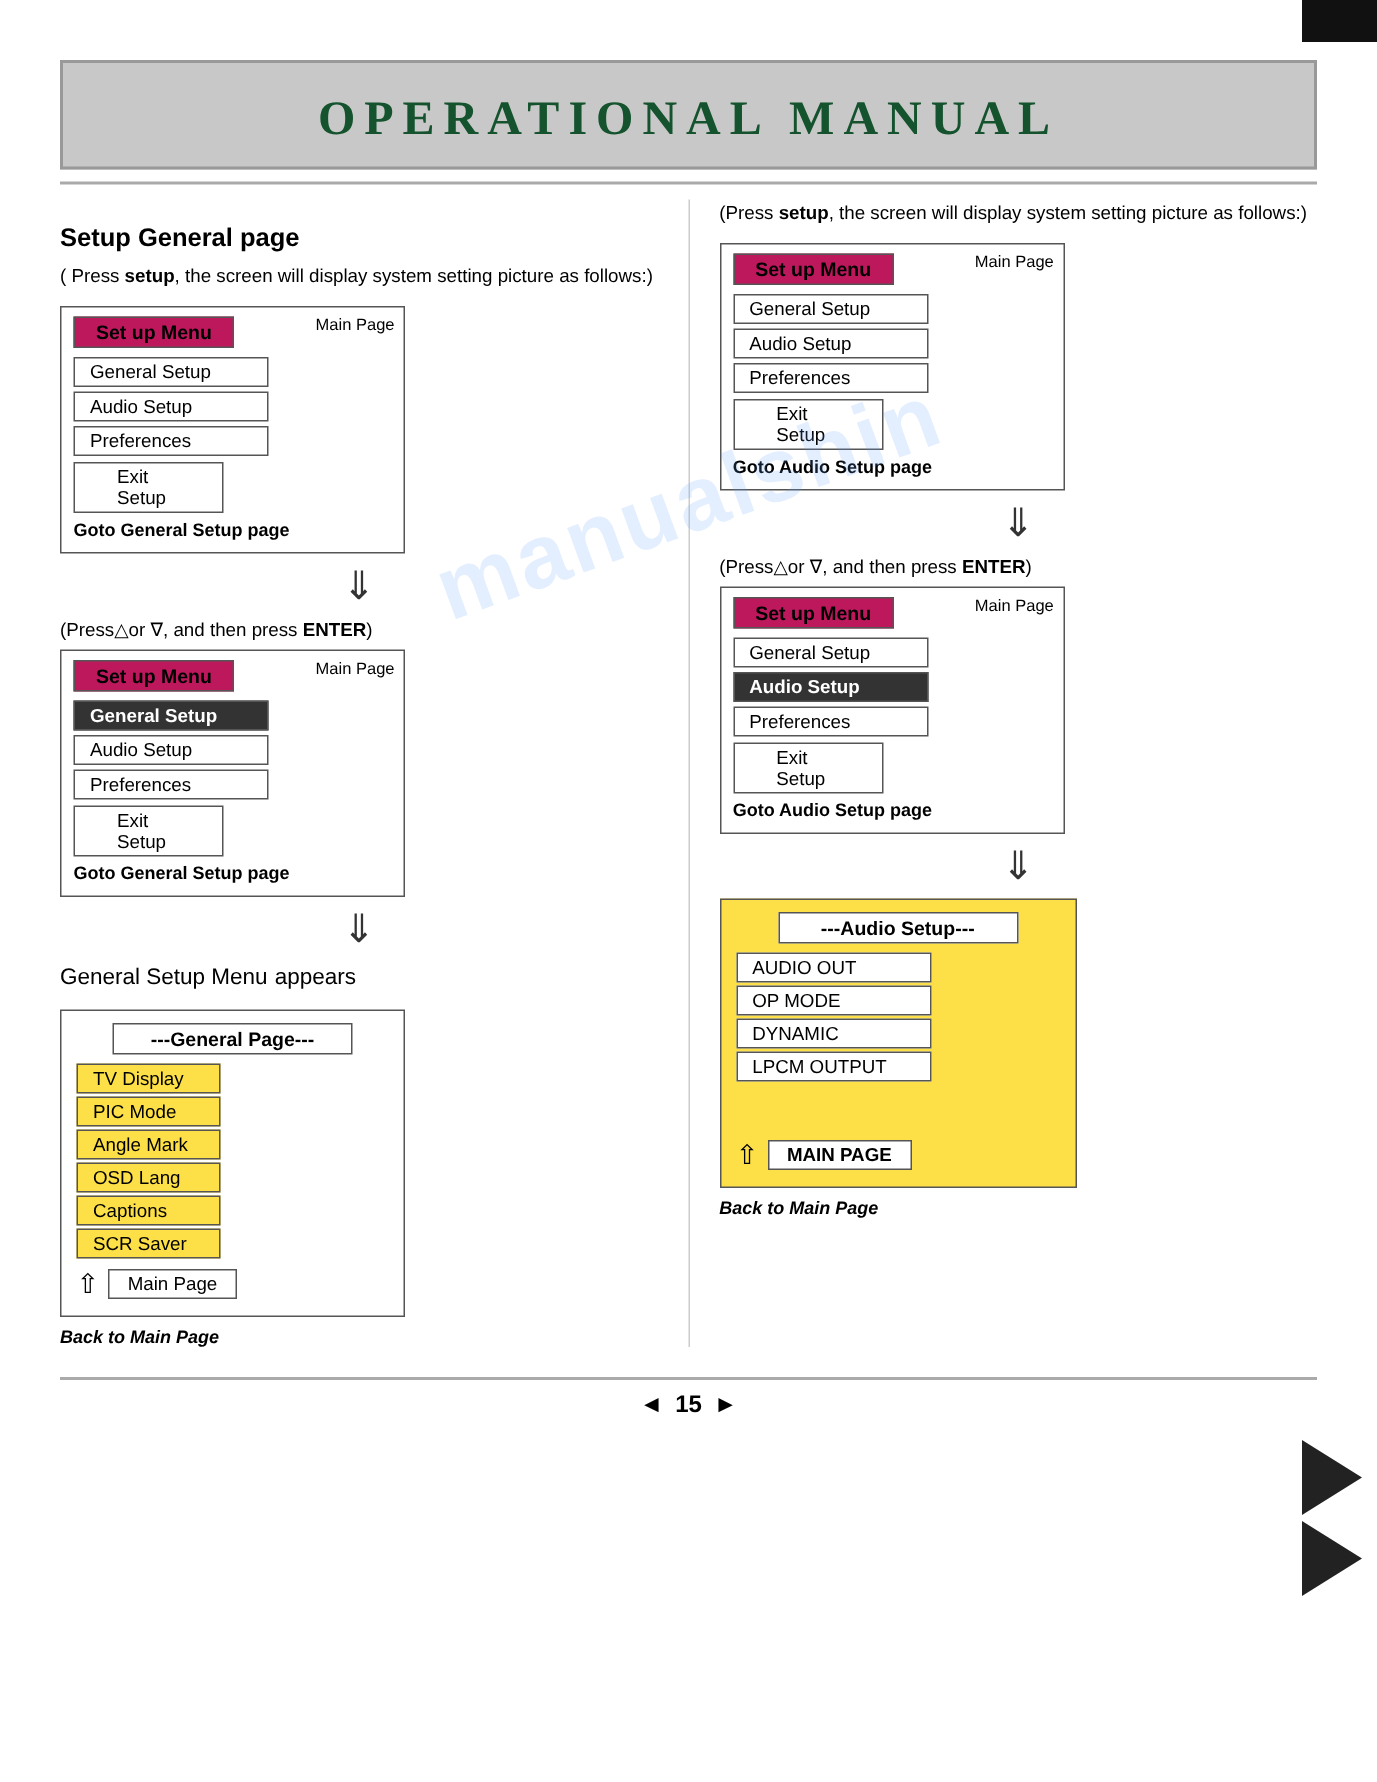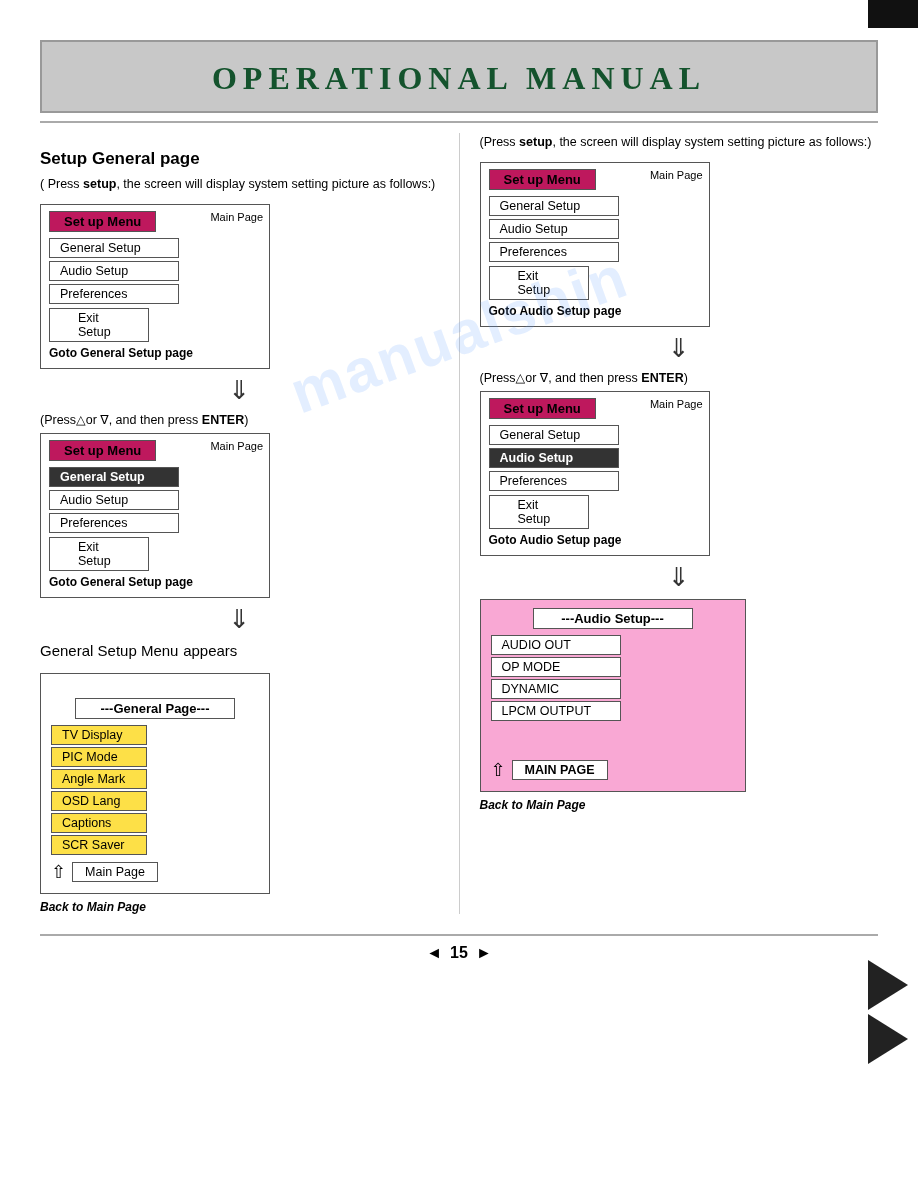--- a/index.html
+++ b/index.html
@@ -166,21 +166,21 @@
       margin: 4px 0 8px 0;
     }
     .appears-title span {
       font-weight: normal;
       font-size: 15px;
     }
 
     
     .gen-page-box {
       border: 1.5px solid #555;
-      padding: 24px 10px 10px 10px;
+      padding: 8px 10px 10px 10px;
       width: 230px;
       background: #fff;
       margin-top: 12px;
     }
 
     .gen-page-title {
       border: 1.5px solid #555;
       text-align: center;
       font-weight: bold;
       font-size: 13px;
@@ -217,22 +217,22 @@
       font-weight: bold;
       font-size: 12px;
       margin-top: 6px;
       font-style: italic;
     }
 
     
     .audio-setup-box {
       border: 1.5px solid #555;
       padding: 8px 10px 10px 10px;
-      width: 266px;
-      background: #f9a8d4;
+      width: 238px;
+      background: #fde047;
     }
 
     .audio-setup-title {
       border: 1.5px solid #555;
       text-align: center;
       font-weight: bold;
       font-size: 13px;
       padding: 2px 10px;
       margin: 0 auto 6px auto;
       width: 160px;

